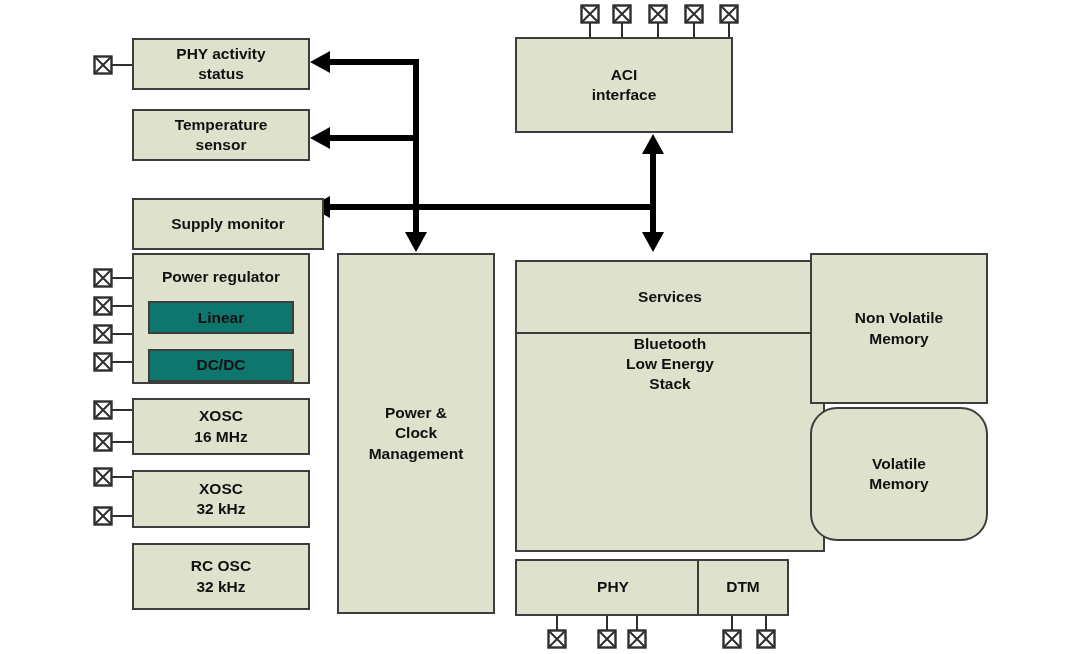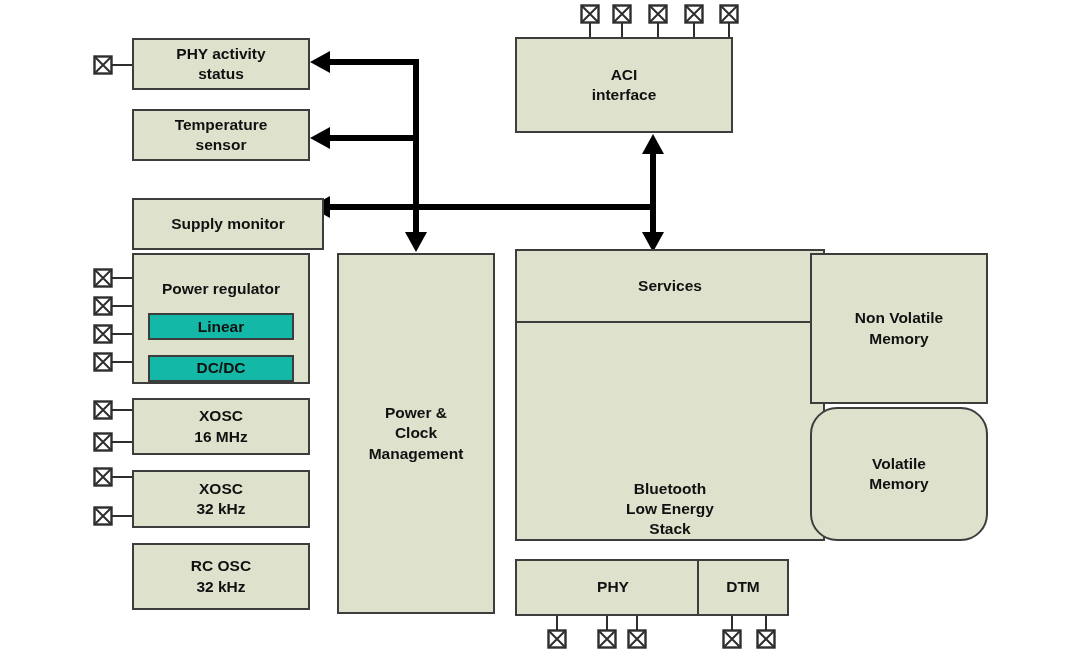--- a/index.html
+++ b/index.html
@@ -12,32 +12,32 @@
     position:absolute;background:#dee2cd;border:2px solid #3d3d3d;
     display:flex;align-items:center;justify-content:center;text-align:center;
     color:#111;font-weight:bold;font-size:15.5px;line-height:1.3;
     white-space:pre-line;box-sizing:border-box;
   }
   .block .lbl{white-space:pre-line;}
   .pin{position:absolute;width:20px;height:20px;}
   .pin rect{fill:#ffffff;stroke:#2e2e2e;stroke-width:2.4;}
   .pin path{stroke:#2e2e2e;stroke-width:2;fill:none;}
   
-  .pr{flex-direction:column;justify-content:flex-start;padding-top:24px;}
+  .pr{flex-direction:column;justify-content:flex-start;padding-top:12px;}
   .pr .inner{
-    width:146px;height:35px;background:#14b8a6;border:2px solid #3d3d3d;
+    width:146px;height:35px;background:#0f766e;border:2px solid #3d3d3d;
     display:flex;align-items:center;justify-content:center;box-sizing:border-box;
     font-size:15.5px;
   }
   .pr .inner + .inner{margin-top:15px;}
   .pr .title{margin-bottom:14px;}
   
   .svc{flex-direction:column;justify-content:flex-start;padding:0;}
   .svc .top{height:72px;display:flex;align-items:center;justify-content:center;width:100%;border-bottom:2px solid #3d3d3d;box-sizing:border-box;}
-  .svc .bottom{flex:1;display:flex;align-items:flex-end;justify-content:center;width:100%;white-space:pre-line;}
+  .svc .bottom{flex:1;display:flex;align-items:flex-start;justify-content:center;width:100%;white-space:pre-line;}
 </style>
 </head>
 <body>
 
 <div class="canvas">
 
   <svg class="wires" viewBox="0 0 1080 654">
 
     <g stroke="#2e2e2e" stroke-width="2">
       <line x1="111" y1="65" x2="134" y2="65"></line>
@@ -124,21 +124,21 @@
     <span class="lbl">Power &amp;
 Clock
 Management</span>
   </div>
 
   <div class="block" style="left:515px;top:37px;width:218px;height:96px;">
     <span class="lbl">ACI
 interface</span>
   </div>
 
-  <div class="block svc" style="left:515px;top:249px;width:310px;height:292px;">
+  <div class="block svc" style="left:515px;top:260px;width:310px;height:292px;">
     <div class="top">
       <span>Services</span>
     </div>
     <div class="bottom">
       <span class="lbl">Bluetooth
 Low Energy
 Stack</span>
     </div>
   </div>
 

